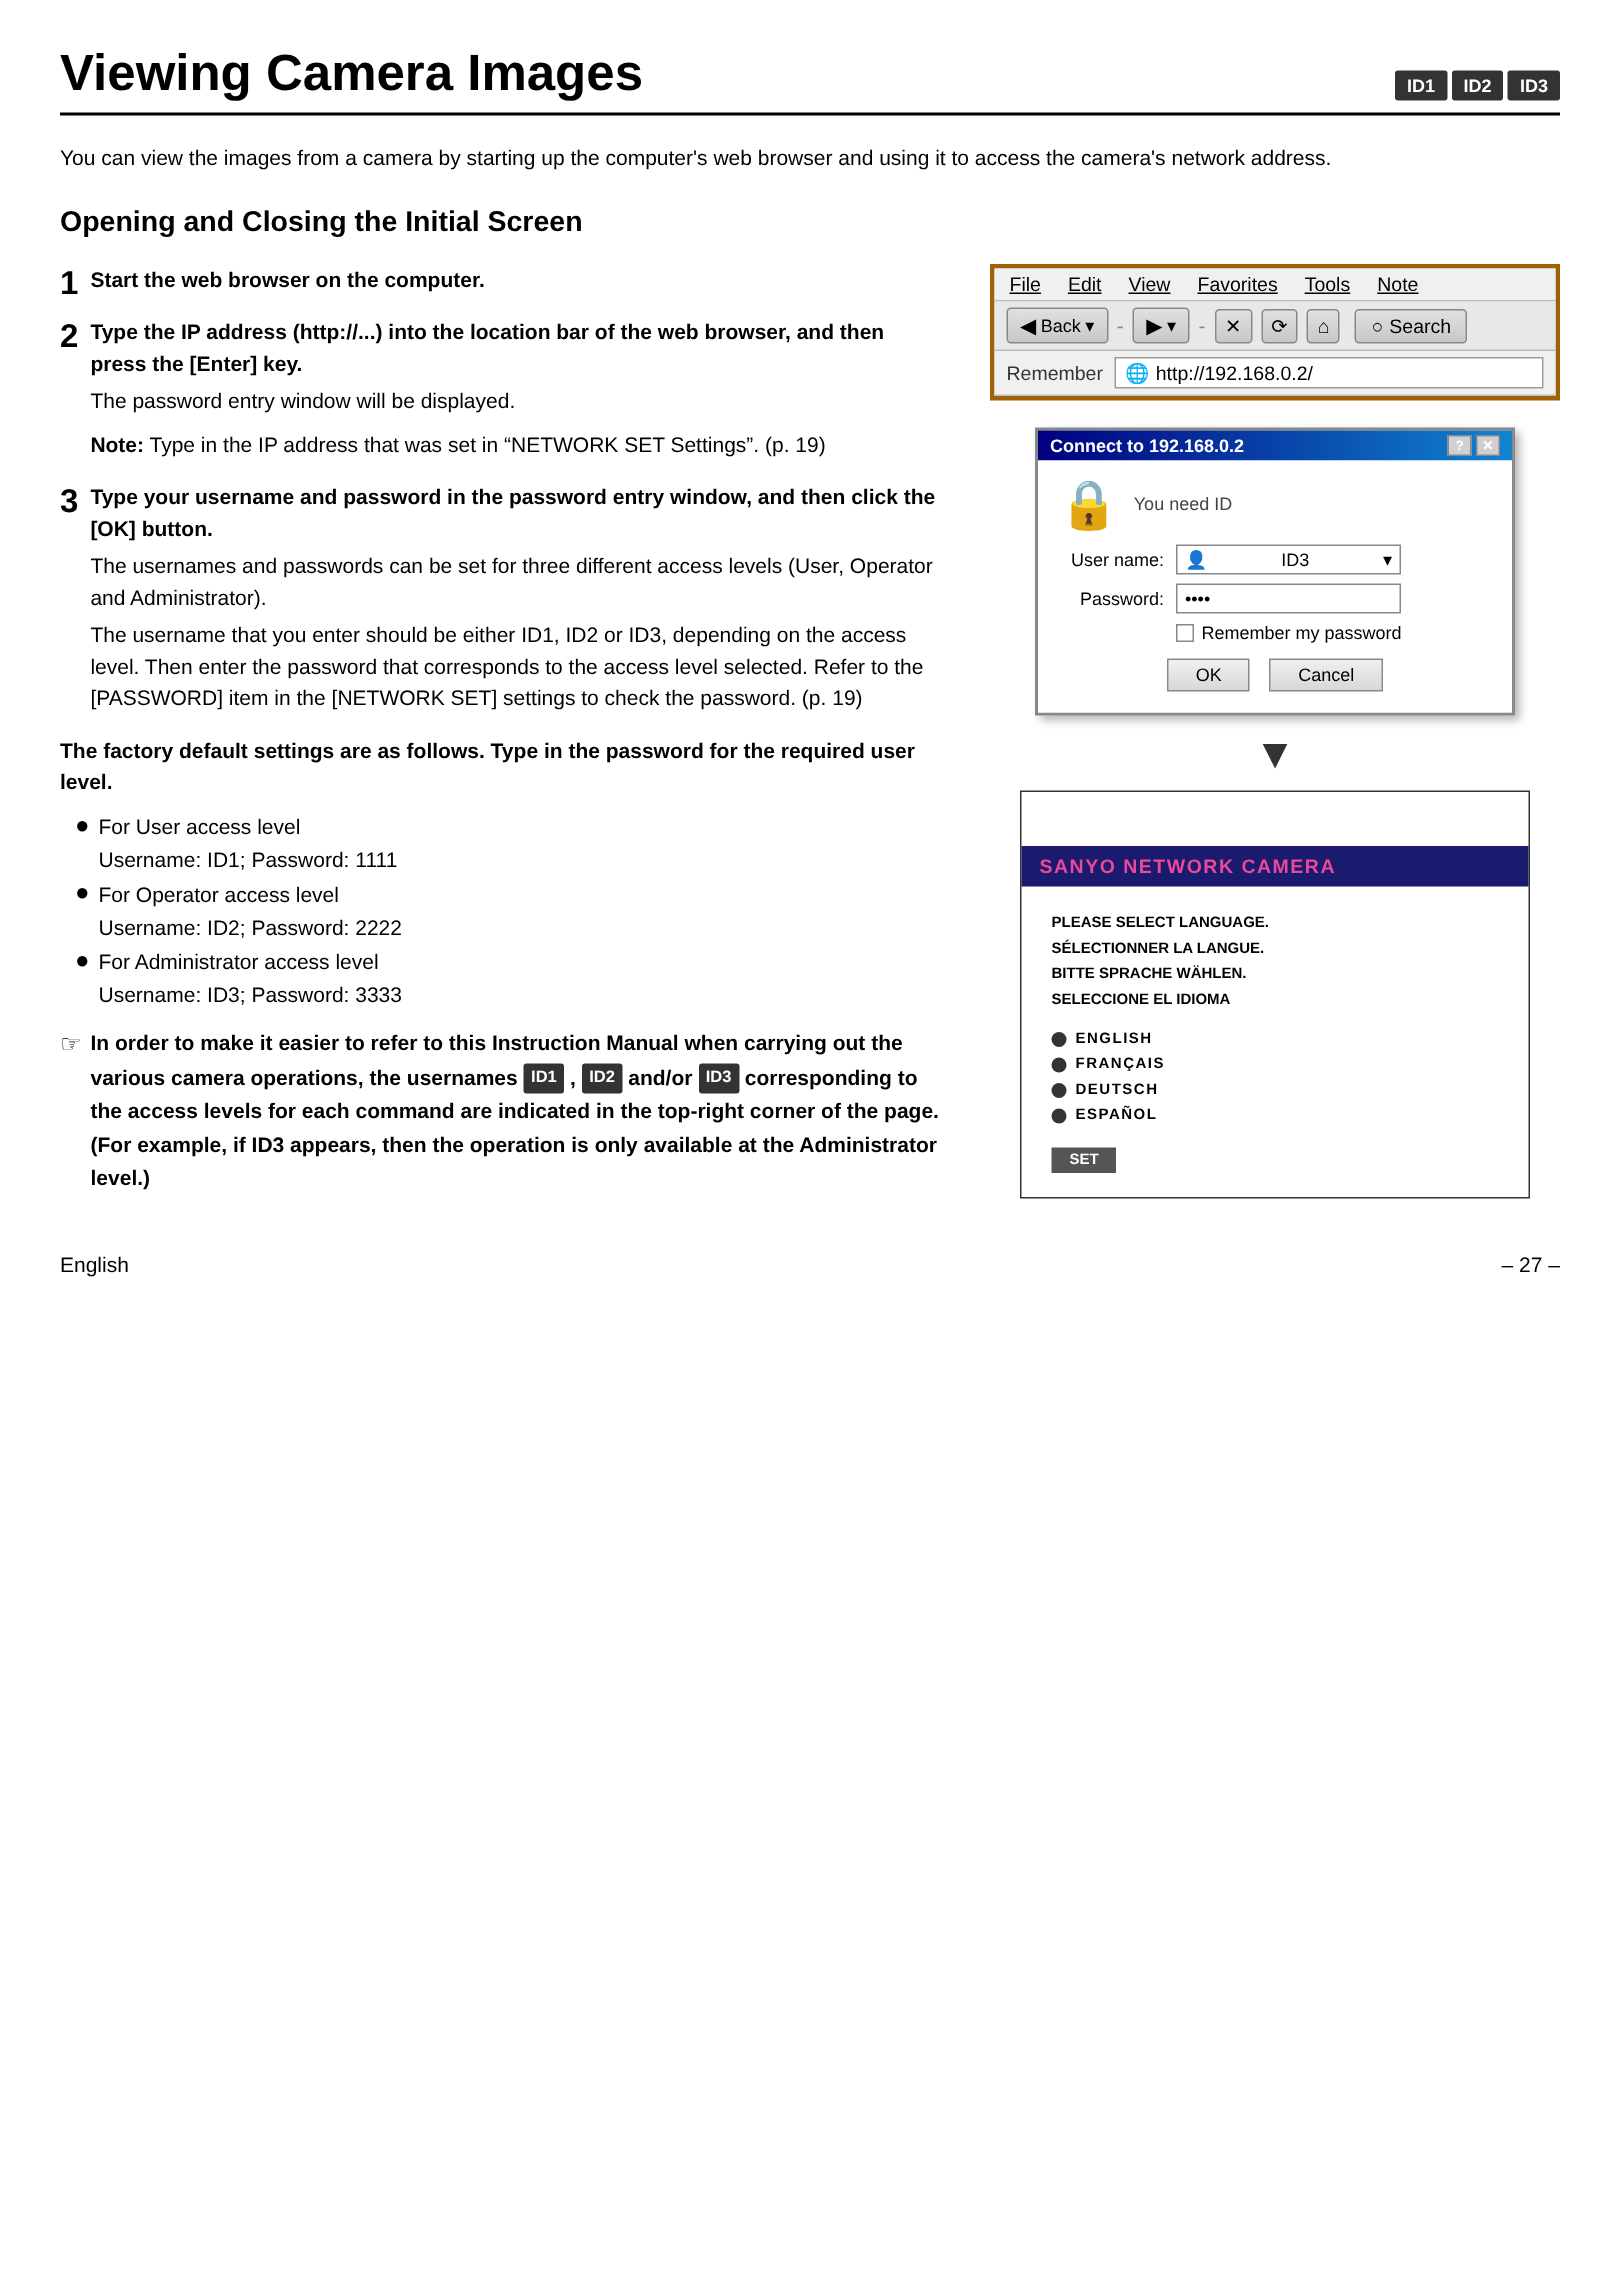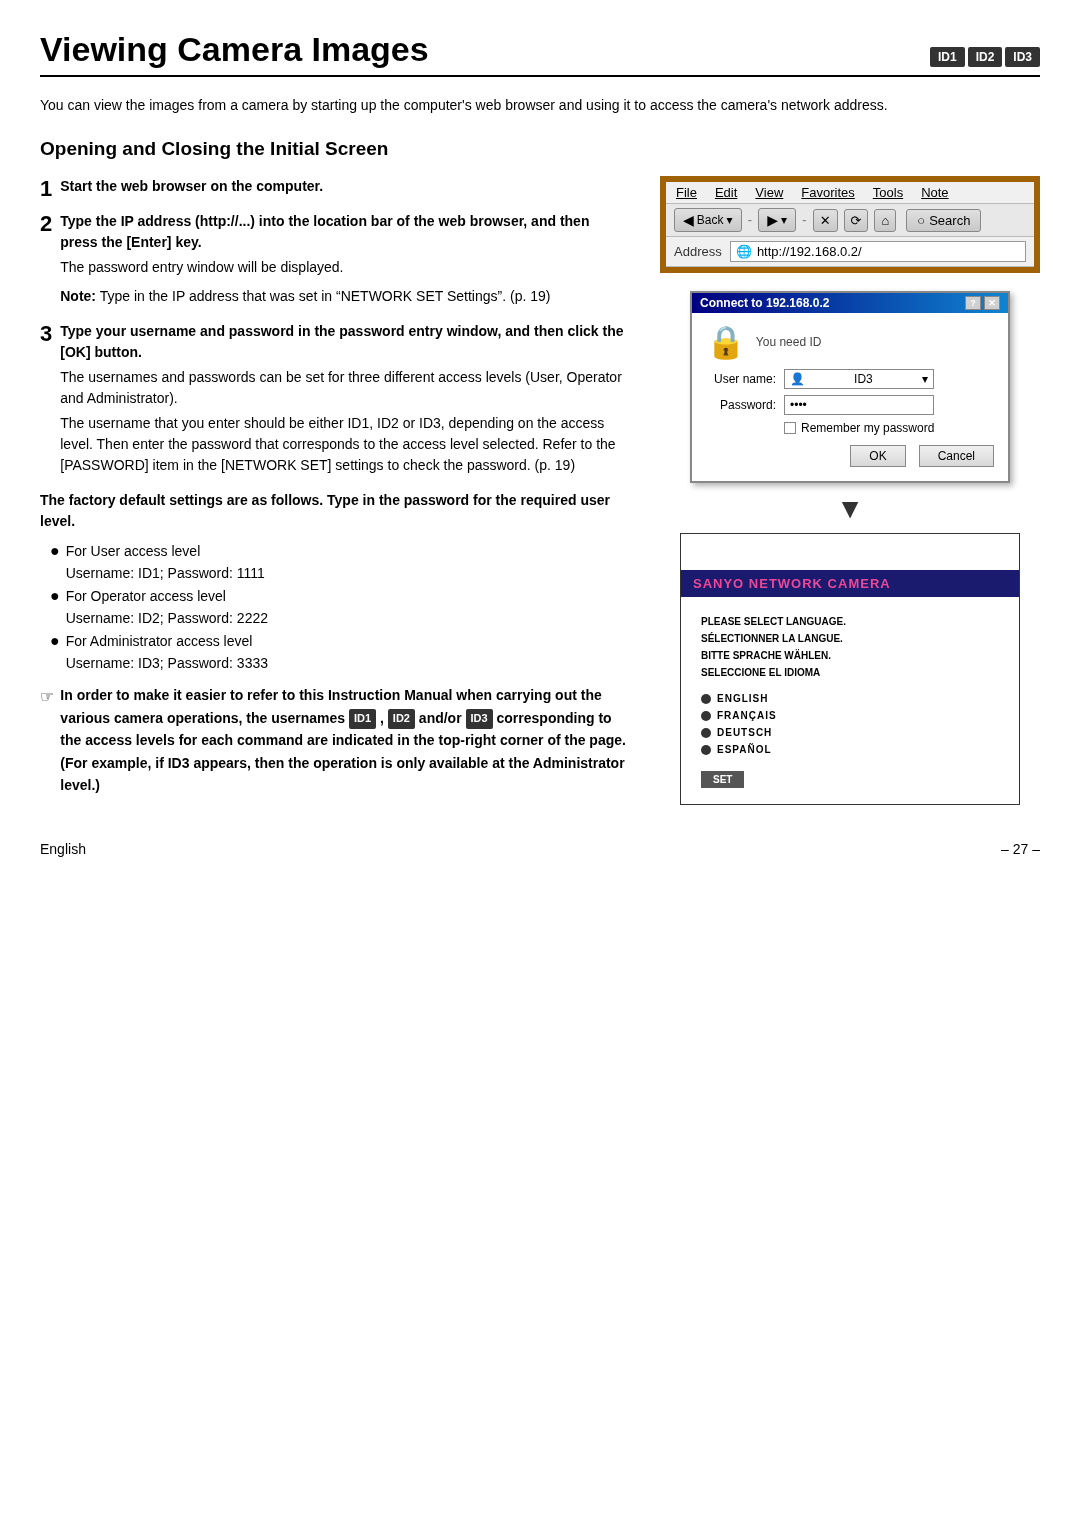--- a/index.html
+++ b/index.html
@@ -141,21 +141,21 @@
       color: #fff;
       font-size: 11px;
       font-weight: bold;
       padding: 1px 5px;
       border-radius: 2px;
       vertical-align: middle;
     }
 
     
     .browser-window {
-      border: 6px solid #a16207;
+      border: 3px solid #a16207;
       margin-bottom: 18px;
       background: #f4f4f4;
     }
     .browser-menubar {
       background: #f0f0f0;
       border-bottom: 1px solid #bbb;
       padding: 3px 10px;
       font-size: 13px;
       display: flex;
       gap: 18px;
@@ -317,21 +317,21 @@
       height: 12px;
       border: 1px solid #888;
       background: #fff;
       display: inline-block;
     }
     .dialog-checkbox-label {
       font-size: 12px;
     }
     .dialog-button-row {
       display: flex;
-      justify-content: flex-end;
+      justify-content: center;
       gap: 13px;
       padding-bottom: 4px;
     }
     .dialog-button {
       background: linear-gradient(to bottom, #f0f0f0, #d8d8d8);
       border: 1px solid #888;
       padding: 3px 18px;
       font-size: 12px;
       cursor: pointer;
     }
@@ -525,21 +525,21 @@
         <span style="font-size:14px;color:#888;">-</span>
         <div class="browser-icon-btn">✕</div>
         <div class="browser-icon-btn">⟳</div>
         <div class="browser-icon-btn">⌂</div>
         <div class="search-btn">
           <span>○</span>
           <span>Search</span>
         </div>
       </div>
       <div class="address-bar">
-        <span class="address-label">Address</span>
+        <span class="address-label">Remember</span>
         <div class="address-field">
           <span class="address-field-icon">🌐</span>
           <span>http://192.168.0.2/</span>
         </div>
       </div>
     </div>
 
     <div class="dialog-wrapper">
       <div class="dialog-box">
         <div class="dialog-title-bar">

